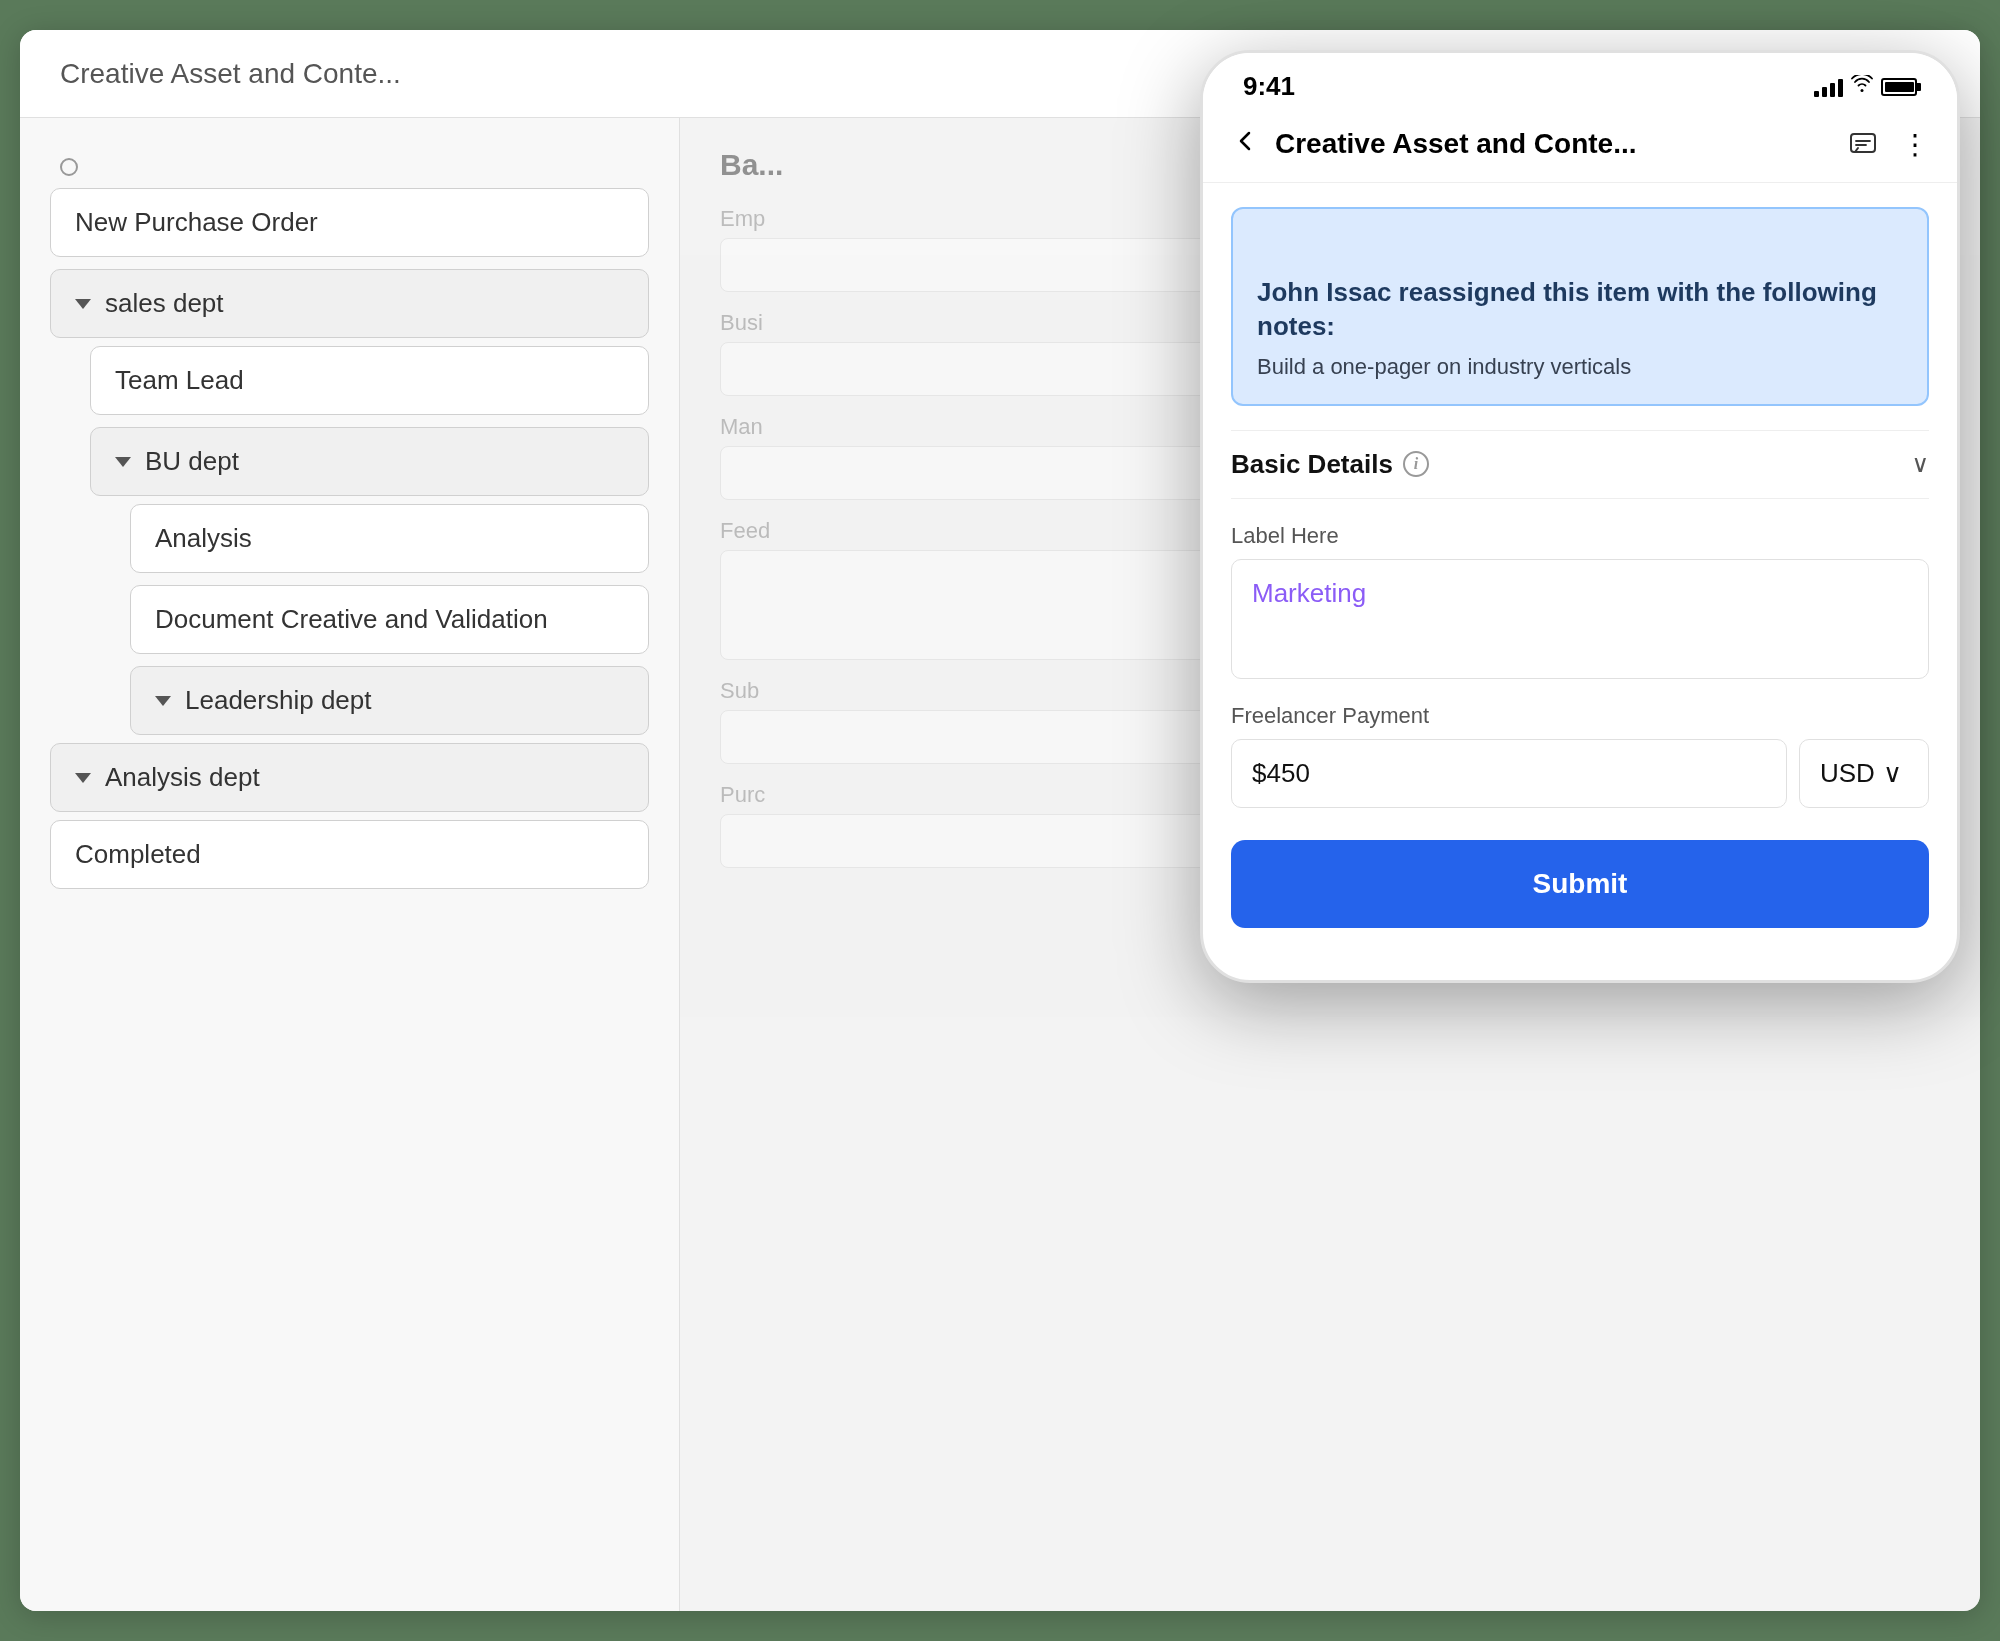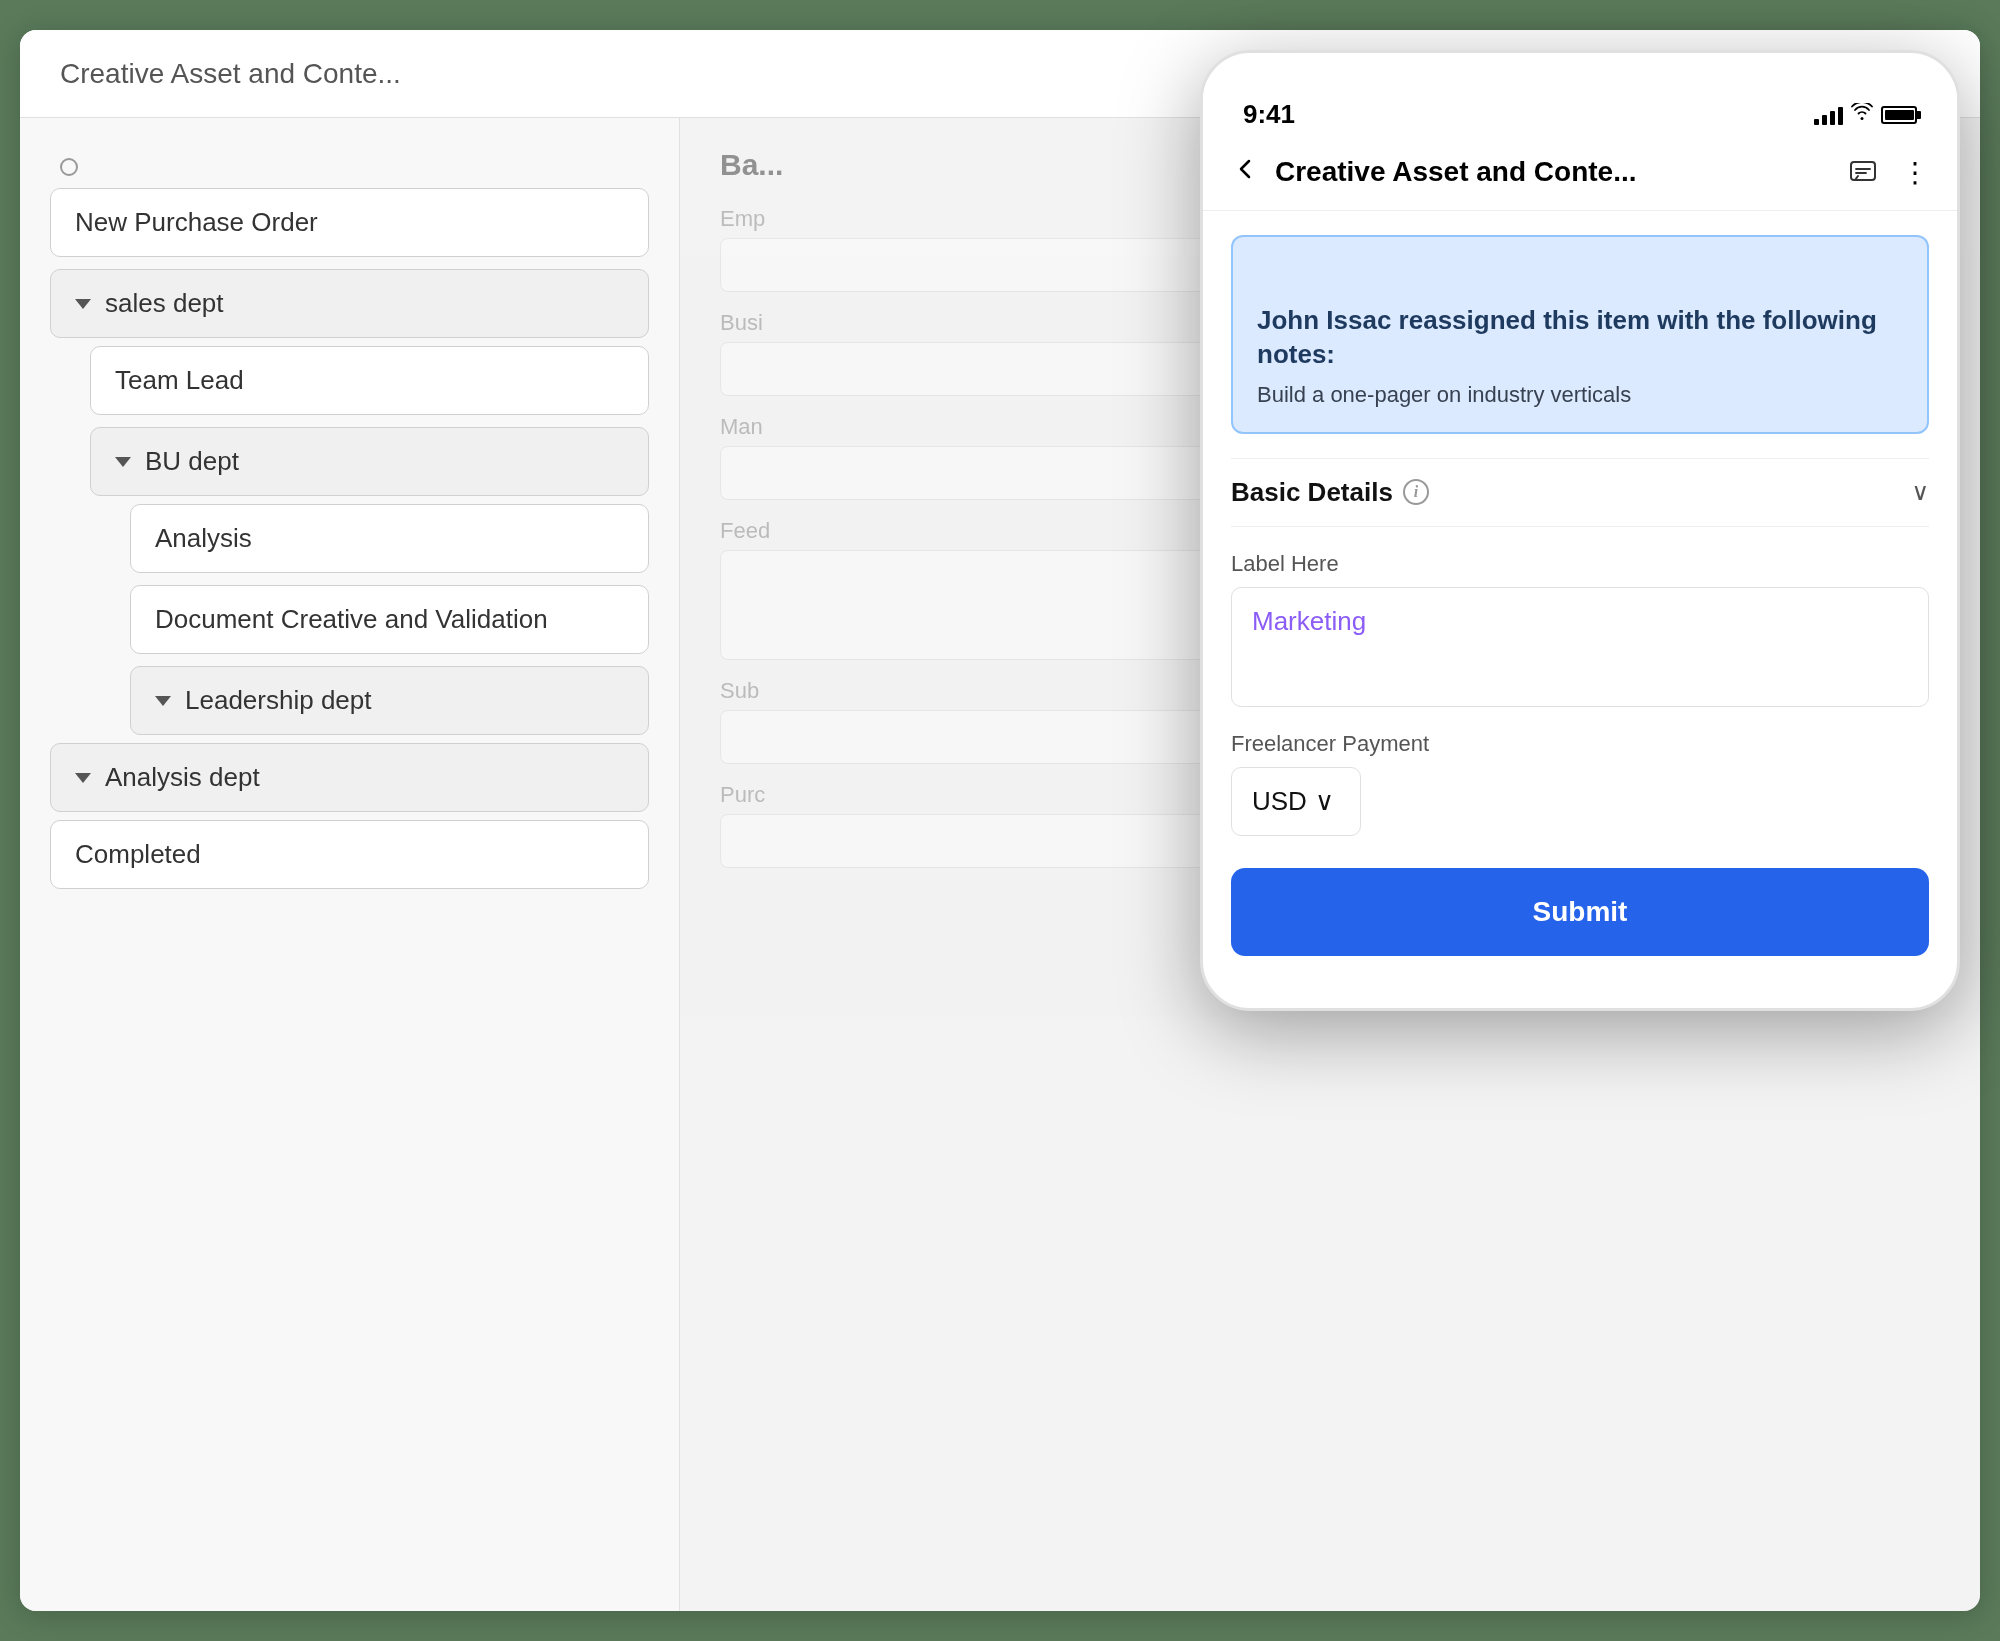--- a/index.html
+++ b/index.html
@@ -181,21 +181,20 @@
       border: 3px solid #e0e0e0;
     }
 
     
     .phone-status-bar {
       background: #fff;
       padding: 18px 40px 8px;
       display: flex;
       align-items: center;
       justify-content: space-between;
-      margin-top: 28px;
     }
 
     .status-time {
       font-size: 26px;
       font-weight: 600;
       color: #000;
     }
 
     .status-icons {
       display: flex;
@@ -582,20 +581,21 @@
     
     <div class="field-group">
       <div class="field-label">Label Here</div>
       <div class="field-textarea">Marketing</div>
     </div>
 
     
     <div class="field-group">
       <div class="field-label">Freelancer Payment</div>
       <div class="payment-row">
+        <div class="payment-amount">$450</div>
         <div class="payment-currency">
           <span>USD</span>
           <span>∨</span>
         </div>
       </div>
     </div>
 
     
     <button class="submit-btn">Submit</button>
 

